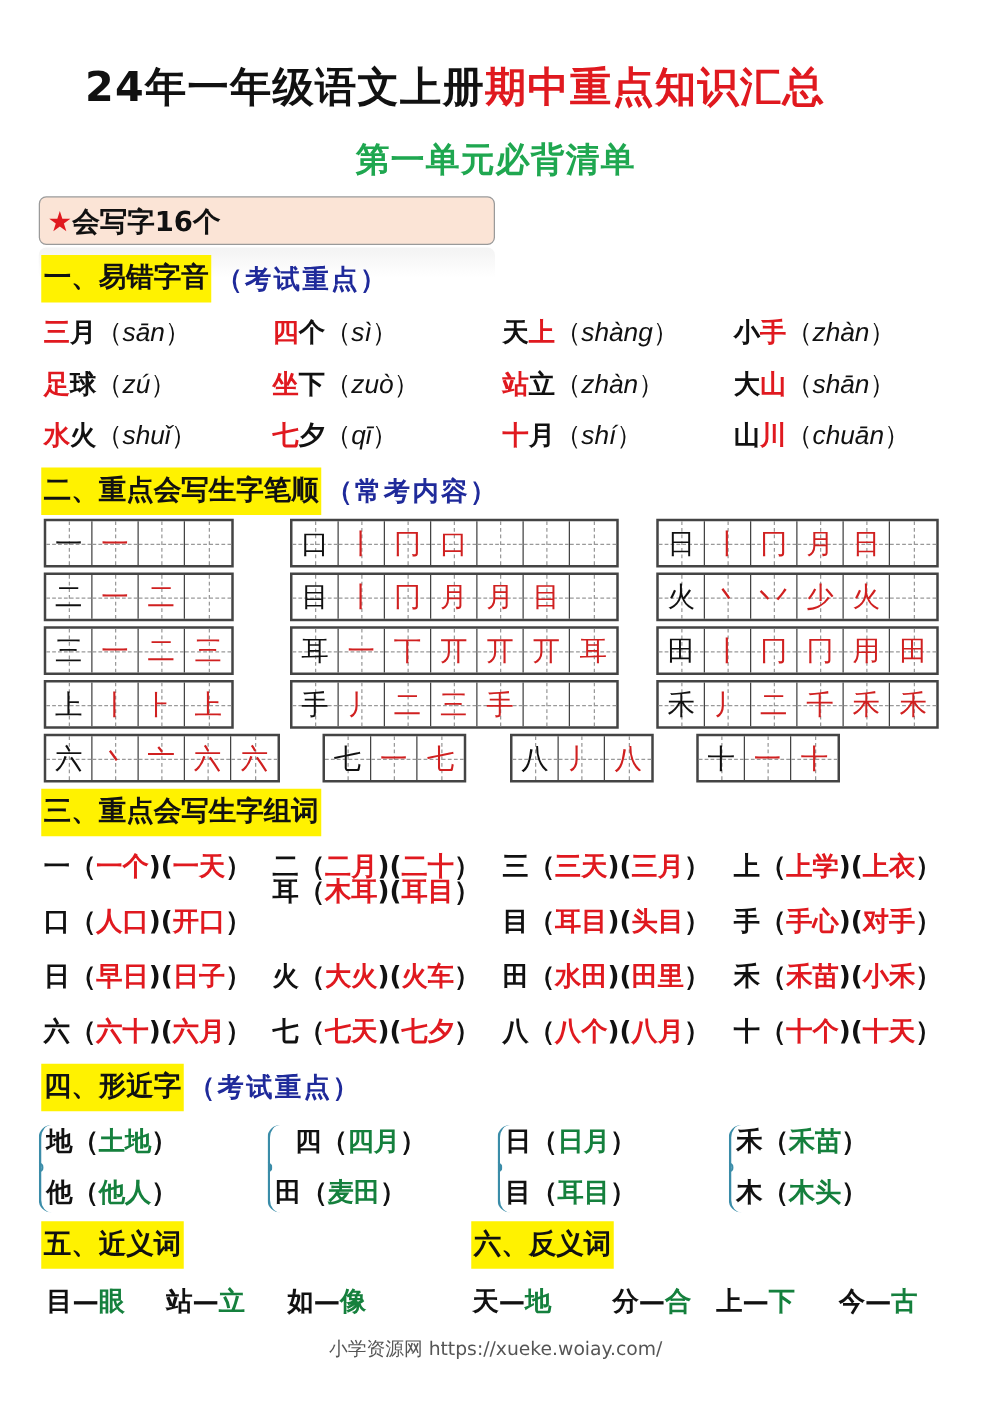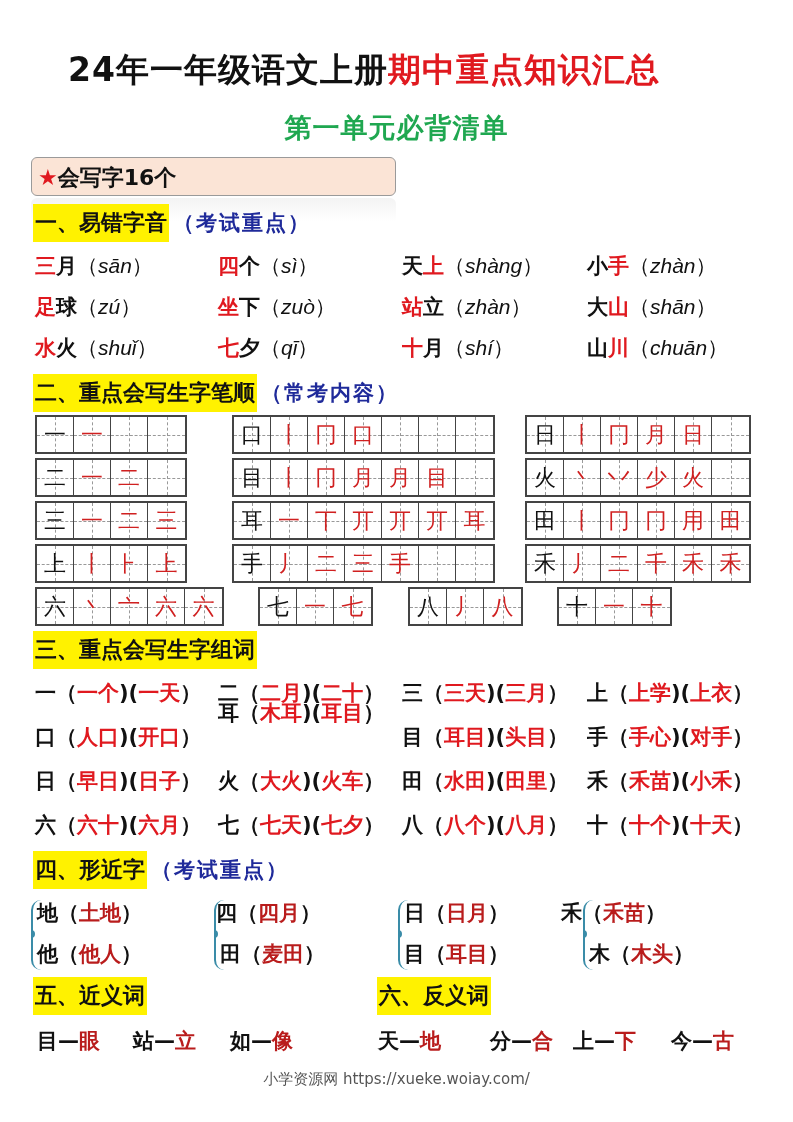--- a/index.html
+++ b/index.html
@@ -24,21 +24,21 @@
   .cell { width:37px; height:35px; border-right:1px solid #444; box-sizing:border-box; position:relative; display:flex; align-items:center; justify-content:center; font-size:22px; }
   .cell:last-child { border-right:none; }
   .cell::before { content:""; position:absolute; left:50%; top:0; bottom:0; border-left:1px dashed #999; }
   .cell::after { content:""; position:absolute; top:50%; left:0; right:0; border-top:1px dashed #999; }
   .cell span { position:relative; z-index:1; }
   .cell .blk { color:#111; }
   .cell .red { color:#d02020; }
   .words { font-size:21px; font-weight:bold; white-space:nowrap; }
   .words .r { color:#e0191f; }
   .pair { font-size:21px; font-weight:bold; white-space:nowrap; }
-  .pair .r { color:#b91c1c; }
+  .pair .r { color:#15803d; }
   .brace { position:absolute; width:10px; height:70px; border-left:2px solid #3a8ca8; border-radius:10px 0 0 10px; }
   .brace::after { content:""; position:absolute; left:-8px; top:30px; width:8px; height:8px; border-right:2px solid #3a8ca8; border-radius:0 8px 8px 0; }
   .footer { left:0; width:793px; top:1070px; text-align:center; font-size:15px; color:#555; }
 </style>
 </head>
 <body>
 
 <div class="abs title"><span>24年一年级语文上册</span><span class="red">期中重点知识汇总</span></div>
 <div class="abs subtitle">第一单元必背清单</div>
 
@@ -379,27 +379,27 @@
 <div class="abs sec" style="left:33px; top:851px;">
   <span class="hl">四、形近字</span>
     <span class="note">（考试重点）</span>
 </div>
 
 <div id="similar-area">
     <div class="brace" style="left: 31px; top: 900px;"></div>
     <div class="abs pair" style="left: 37px; top: 899px;"><span>地</span><span>（</span><span class="r">土地</span><span>）</span></div>
     <div class="abs pair" style="left: 37px; top: 940px;"><span>他</span><span>（</span><span class="r">他人</span><span>）</span></div>
     <div class="brace" style="left: 214px; top: 900px;"></div>
-    <div class="abs pair" style="left: 216px; top: 899px;"><span>四</span><span>（</span><span class="r">四月</span><span>）</span></div>
+    <div class="abs pair" style="left: 236px; top: 899px;"><span>四</span><span>（</span><span class="r">四月</span><span>）</span></div>
     <div class="abs pair" style="left: 220px; top: 940px;"><span>田</span><span>（</span><span class="r">麦田</span><span>）</span></div>
     <div class="brace" style="left: 398px; top: 900px;"></div>
     <div class="abs pair" style="left: 404px; top: 899px;"><span>日</span><span>（</span><span class="r">日月</span><span>）</span></div>
     <div class="abs pair" style="left: 404px; top: 940px;"><span>目</span><span>（</span><span class="r">耳目</span><span>）</span></div>
     <div class="brace" style="left: 583px; top: 900px;"></div>
-    <div class="abs pair" style="left: 561px; top: 899px;"><span>禾</span><span>（</span><span class="r">禾苗</span><span>）</span></div>
+    <div class="abs pair" style="left: 589px; top: 899px;"><span>禾</span><span>（</span><span class="r">禾苗</span><span>）</span></div>
     <div class="abs pair" style="left: 589px; top: 940px;"><span>木</span><span>（</span><span class="r">木头</span><span>）</span></div>
   </div>
 
 <div class="abs sec" style="left:33px; top:977px;">
   <span class="hl">五、近义词</span>
 </div>
 <div class="abs sec" style="left:377px; top:977px;">
   <span class="hl">六、反义词</span>
 </div>
 

